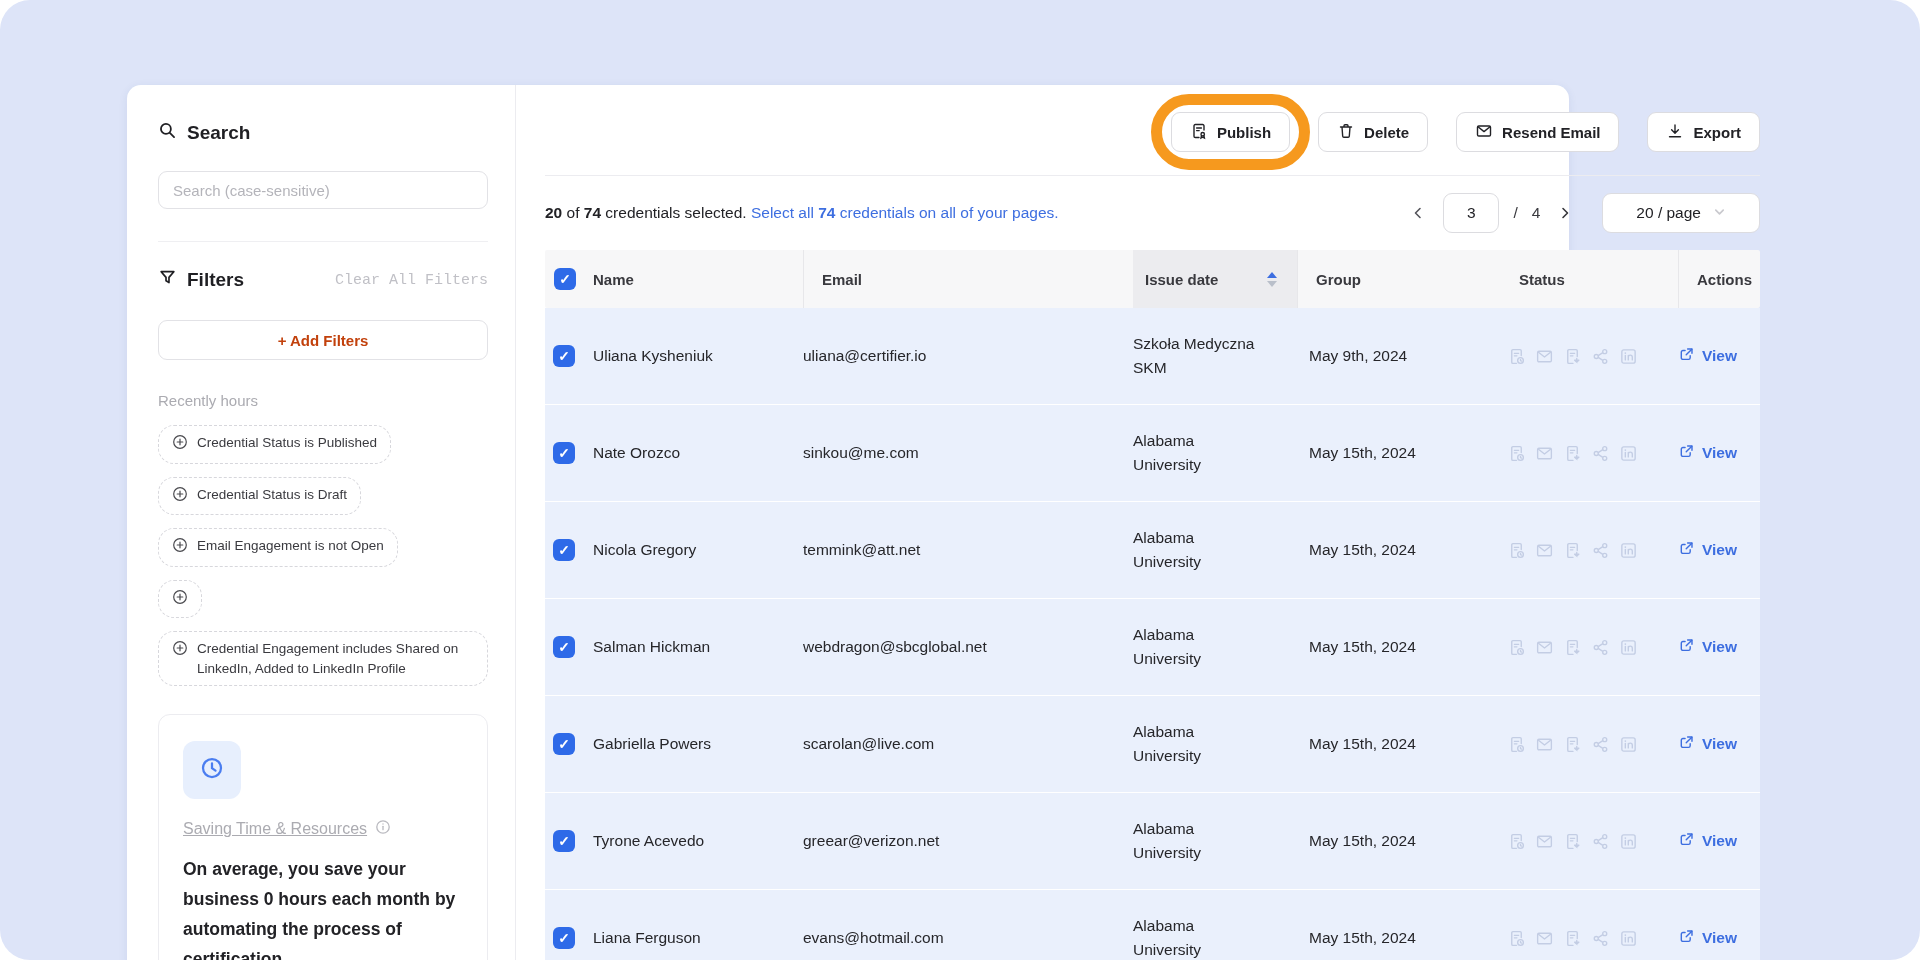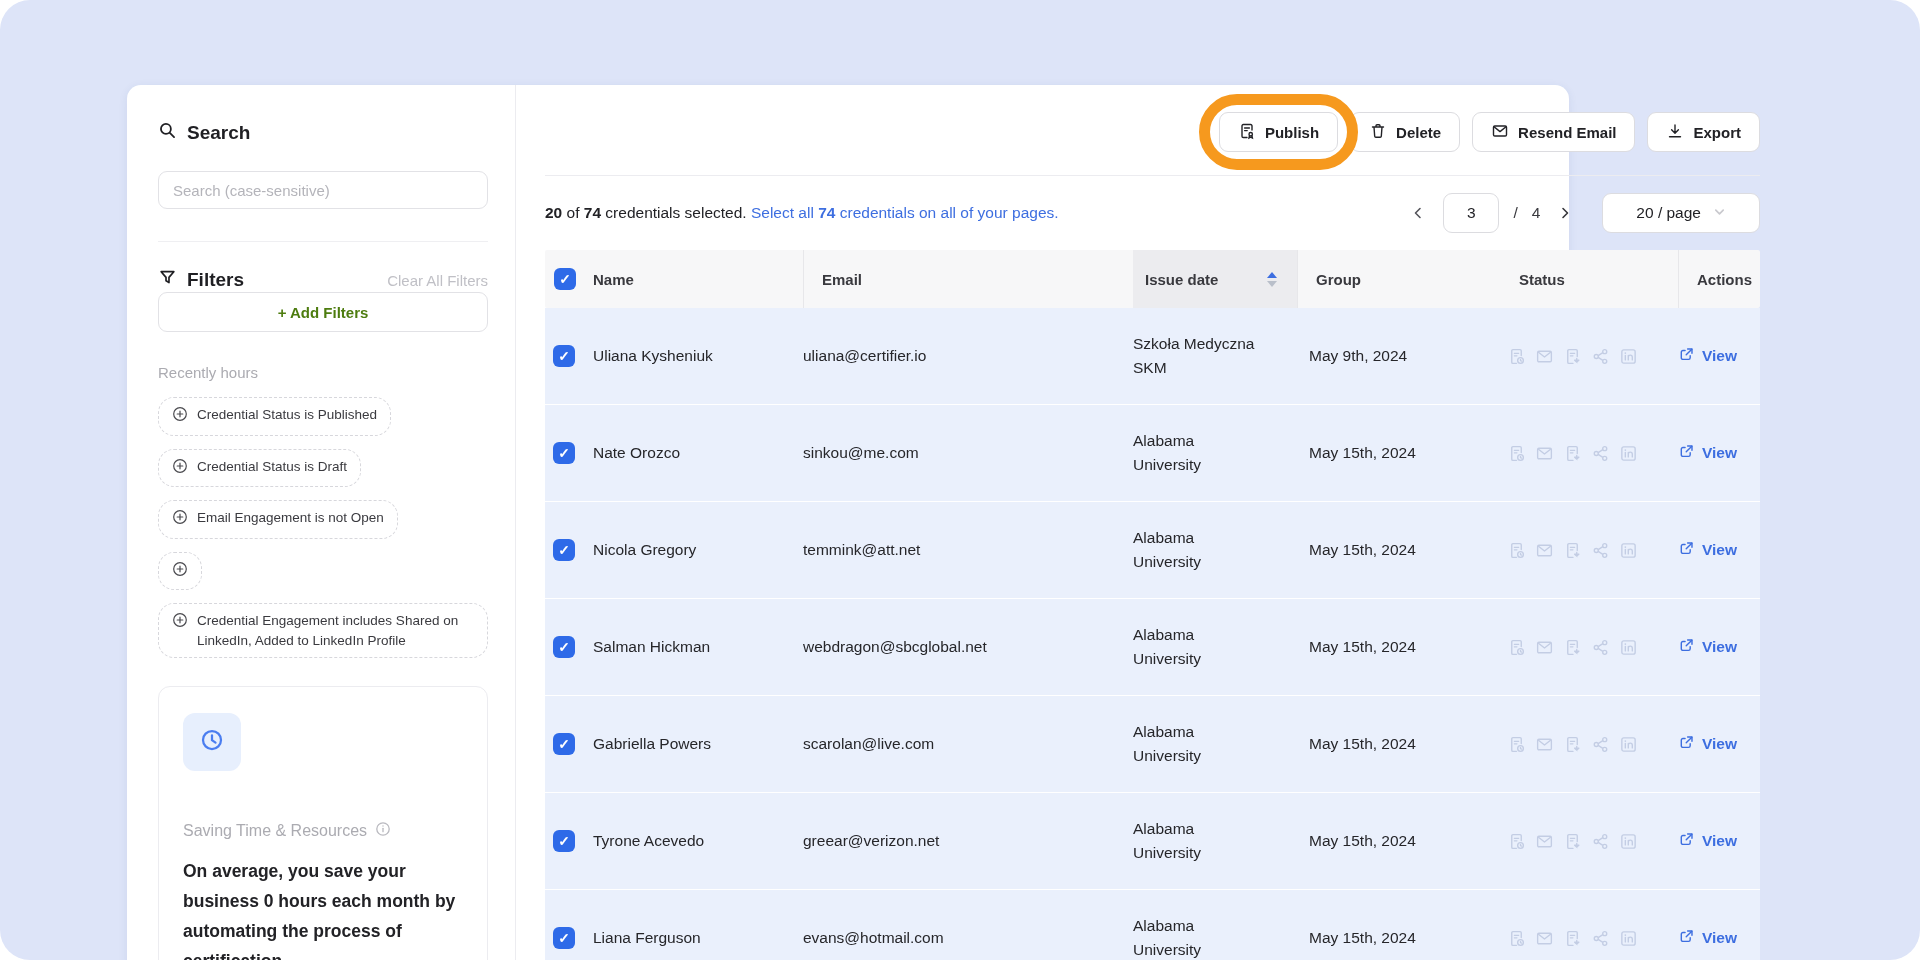--- a/index.html
+++ b/index.html
@@ -9,36 +9,36 @@
   .card { position:absolute; left:127px; top:85px; width:1442px; height:882px; background:#fff;
           border-radius:14px 14px 0 0; box-shadow:0 2px 10px rgba(40,60,120,.08); display:flex; }
   
   .sidebar { width:389px; padding:36px 27px 0 31px; border-right:1px solid #ececf0; flex:0 0 auto; }
   .section-title { display:flex; align-items:center; gap:10px; font-size:19px; font-weight:700; color:#1f1f23; }
   .search-input { margin-top:26px; width:100%; height:38px; border:1px solid #e2e2e6; border-radius:9px;
           padding:0 14px; font-size:15px; color:#2a2a2e; outline:none; font-family:"Liberation Sans",sans-serif; }
   .search-input::placeholder { color:#b4b4ba; }
   .side-hr { border:none; border-top:1px solid #efeff2; margin:32px 0 0; }
   .filters-head { margin-top:26px; display:flex; align-items:center; justify-content:space-between; }
-  .clear-all { font-size:15px; color:#c0c0c6; background:none; border:none; cursor:pointer; font-family:Liberation Sans, sans-serif; }
-  .add-filters { width:100%; height:40px; background:#fff; border:1px solid #e2e2e6;
-          border-radius:9px; font-size:15px; color:#4d7c0f; font-weight:600; cursor:pointer; font-family:inherit; }
+  .clear-all { font-size:15px; color:#c0c0c6; background:none; border:none; cursor:pointer; font-family:Liberation Mono, monospace; }
+  .add-filters { margin-top:28px; width:100%; height:40px; background:#fff; border:1px solid #e2e2e6;
+          border-radius:9px; font-size:15px; color:#c2410c; font-weight:600; cursor:pointer; font-family:inherit; }
   .recent-label { margin-top:32px; font-size:15px; color:#ababb1; }
   .chips { margin-top:16px; display:flex; flex-direction:column; align-items:flex-start; gap:13px; }
   .chip { display:flex; align-items:flex-start; gap:9px; border:1px dashed #d7d7dc; border-radius:16px;
           padding:7px 13px; font-size:13.5px; line-height:1.45; color:#3a3a3f; background:#fff; cursor:pointer; max-width:336px;justify-content:flex-end; }
   .chip svg { flex:0 0 auto; margin-top:1px; }
   .savings-card { margin-top:28px; border:1px solid #ececf0; border-radius:12px; padding:26px 24px; min-height:296px; }
   .icon-tile { width:58px; height:58px; border-radius:12px; background:#e7effd; display:flex; align-items:center; justify-content:center; }
-  .savings-label { margin-top:50px; display:flex; align-items:center; gap:8px; font-size:16px; color:#ababb1; }
+  .savings-label { margin-top:20px; display:flex; align-items:center; gap:8px; font-size:16px; color:#ababb1;text-decoration:underline; }
   .savings-text { margin-top:16px; font-size:17.5px; line-height:1.7; color:#222226; font-weight:600; }
   .savings-text b { font-weight:800; }
   
   .main { flex:1; padding:0 33px 0 29px; display:flex; flex-direction:column; }
-  .toolbar { margin-top:27px; height:40px; display:flex; justify-content:flex-end; align-items:flex-end; gap:12px; }
+  .toolbar { margin-top:27px; height:40px; display:flex; justify-content:flex-end; align-items:flex-end; gap:28px; }
   .tbtn { height:40px; display:inline-flex; align-items:center; gap:9px; padding:0 18px; background:#fff;
           border:1px solid #dcdce0; border-radius:9px; font-size:15px; font-weight:600; color:#222226;
           cursor:pointer; font-family:inherit; }
   .publish-wrap { position:relative; }
   .orange-ring { position:absolute; left:-20px; top:-18px; right:-20px; bottom:-18px;
           border:11px solid #f6991e; border-radius:38px; pointer-events:none; z-index:4; }
   .main-hr { border:none; border-top:1px solid #ececf0; margin-top:23px; }
   .subbar { margin-top:17px; height:40px; display:flex; align-items:center; justify-content:space-between; }
   .sel-text { font-size:15.5px; color:#222226; }
   .sel-text b { font-weight:800; }

